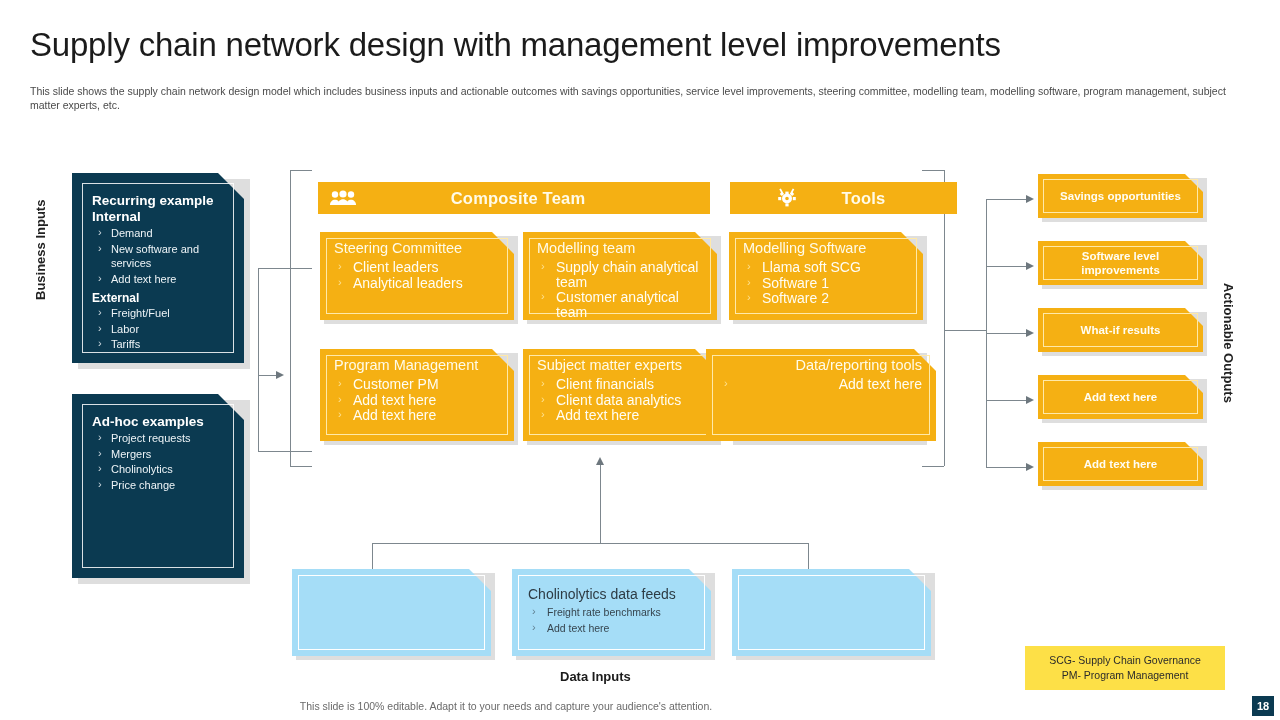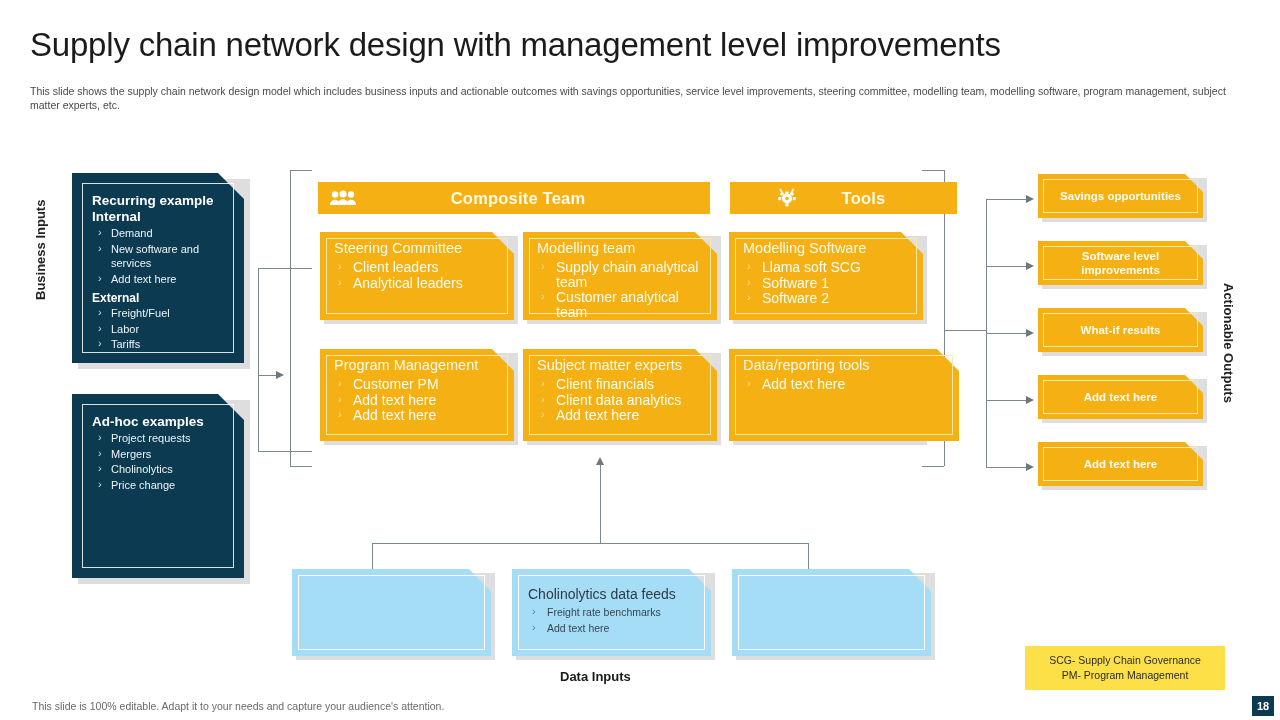--- a/index.html
+++ b/index.html
@@ -108,22 +108,22 @@
   
   .datainputs{
     position:absolute;left:560px;top:669px;font-size:13px;font-weight:700;color:#1b1b1b;
   }
   .legend{
     position:absolute;left:1025px;top:646px;width:200px;height:44px;background:#fde047;
     display:flex;flex-direction:column;align-items:center;justify-content:center;
     font-size:10.5px;color:#2b2b2b;line-height:15px;text-align:center;
   }
   .footnote{
-    position:absolute;left:0;top:700px;width:1012px;text-align:left;
-    font-size:10.5px;color:#6a6a6a;margin-left:32px;
+    position:absolute;left:0;top:700px;width:1012px;text-align:center;
+    font-size:10.5px;color:#6a6a6a;
   }
   .pagenum{
     position:absolute;right:6px;top:696px;width:22px;height:20px;background:#0b3a51;
     color:#fff;font-size:11px;font-weight:700;display:flex;align-items:center;justify-content:center;
   }
 </style>
 </head>
 <body>
 
 <div class="slide">
@@ -298,21 +298,21 @@
       <h4>Subject matter experts</h4>
       <ul>
         <li>Client financials</li>
         <li>Client data analytics</li>
         <li>Add text here</li>
       </ul>
     </div>
   </div>
 
   <div class="shadow" style="left:733px;top:353px;width:194px;height:92px;"></div>
-  <div class="fold orange" style="left:729px;top:349px;width:230px;height:92px;">
+  <div class="fold orange" style="left:706px;top:349px;width:230px;height:92px;text-align:right;">
     <div class="body"></div>
     <div class="inner"></div>
     <div style="position:absolute;left:14px;top:7px;right:14px;">
       <h4>Data/reporting tools</h4>
       <ul>
         <li>Add text here</li>
       </ul>
     </div>
   </div>
 

